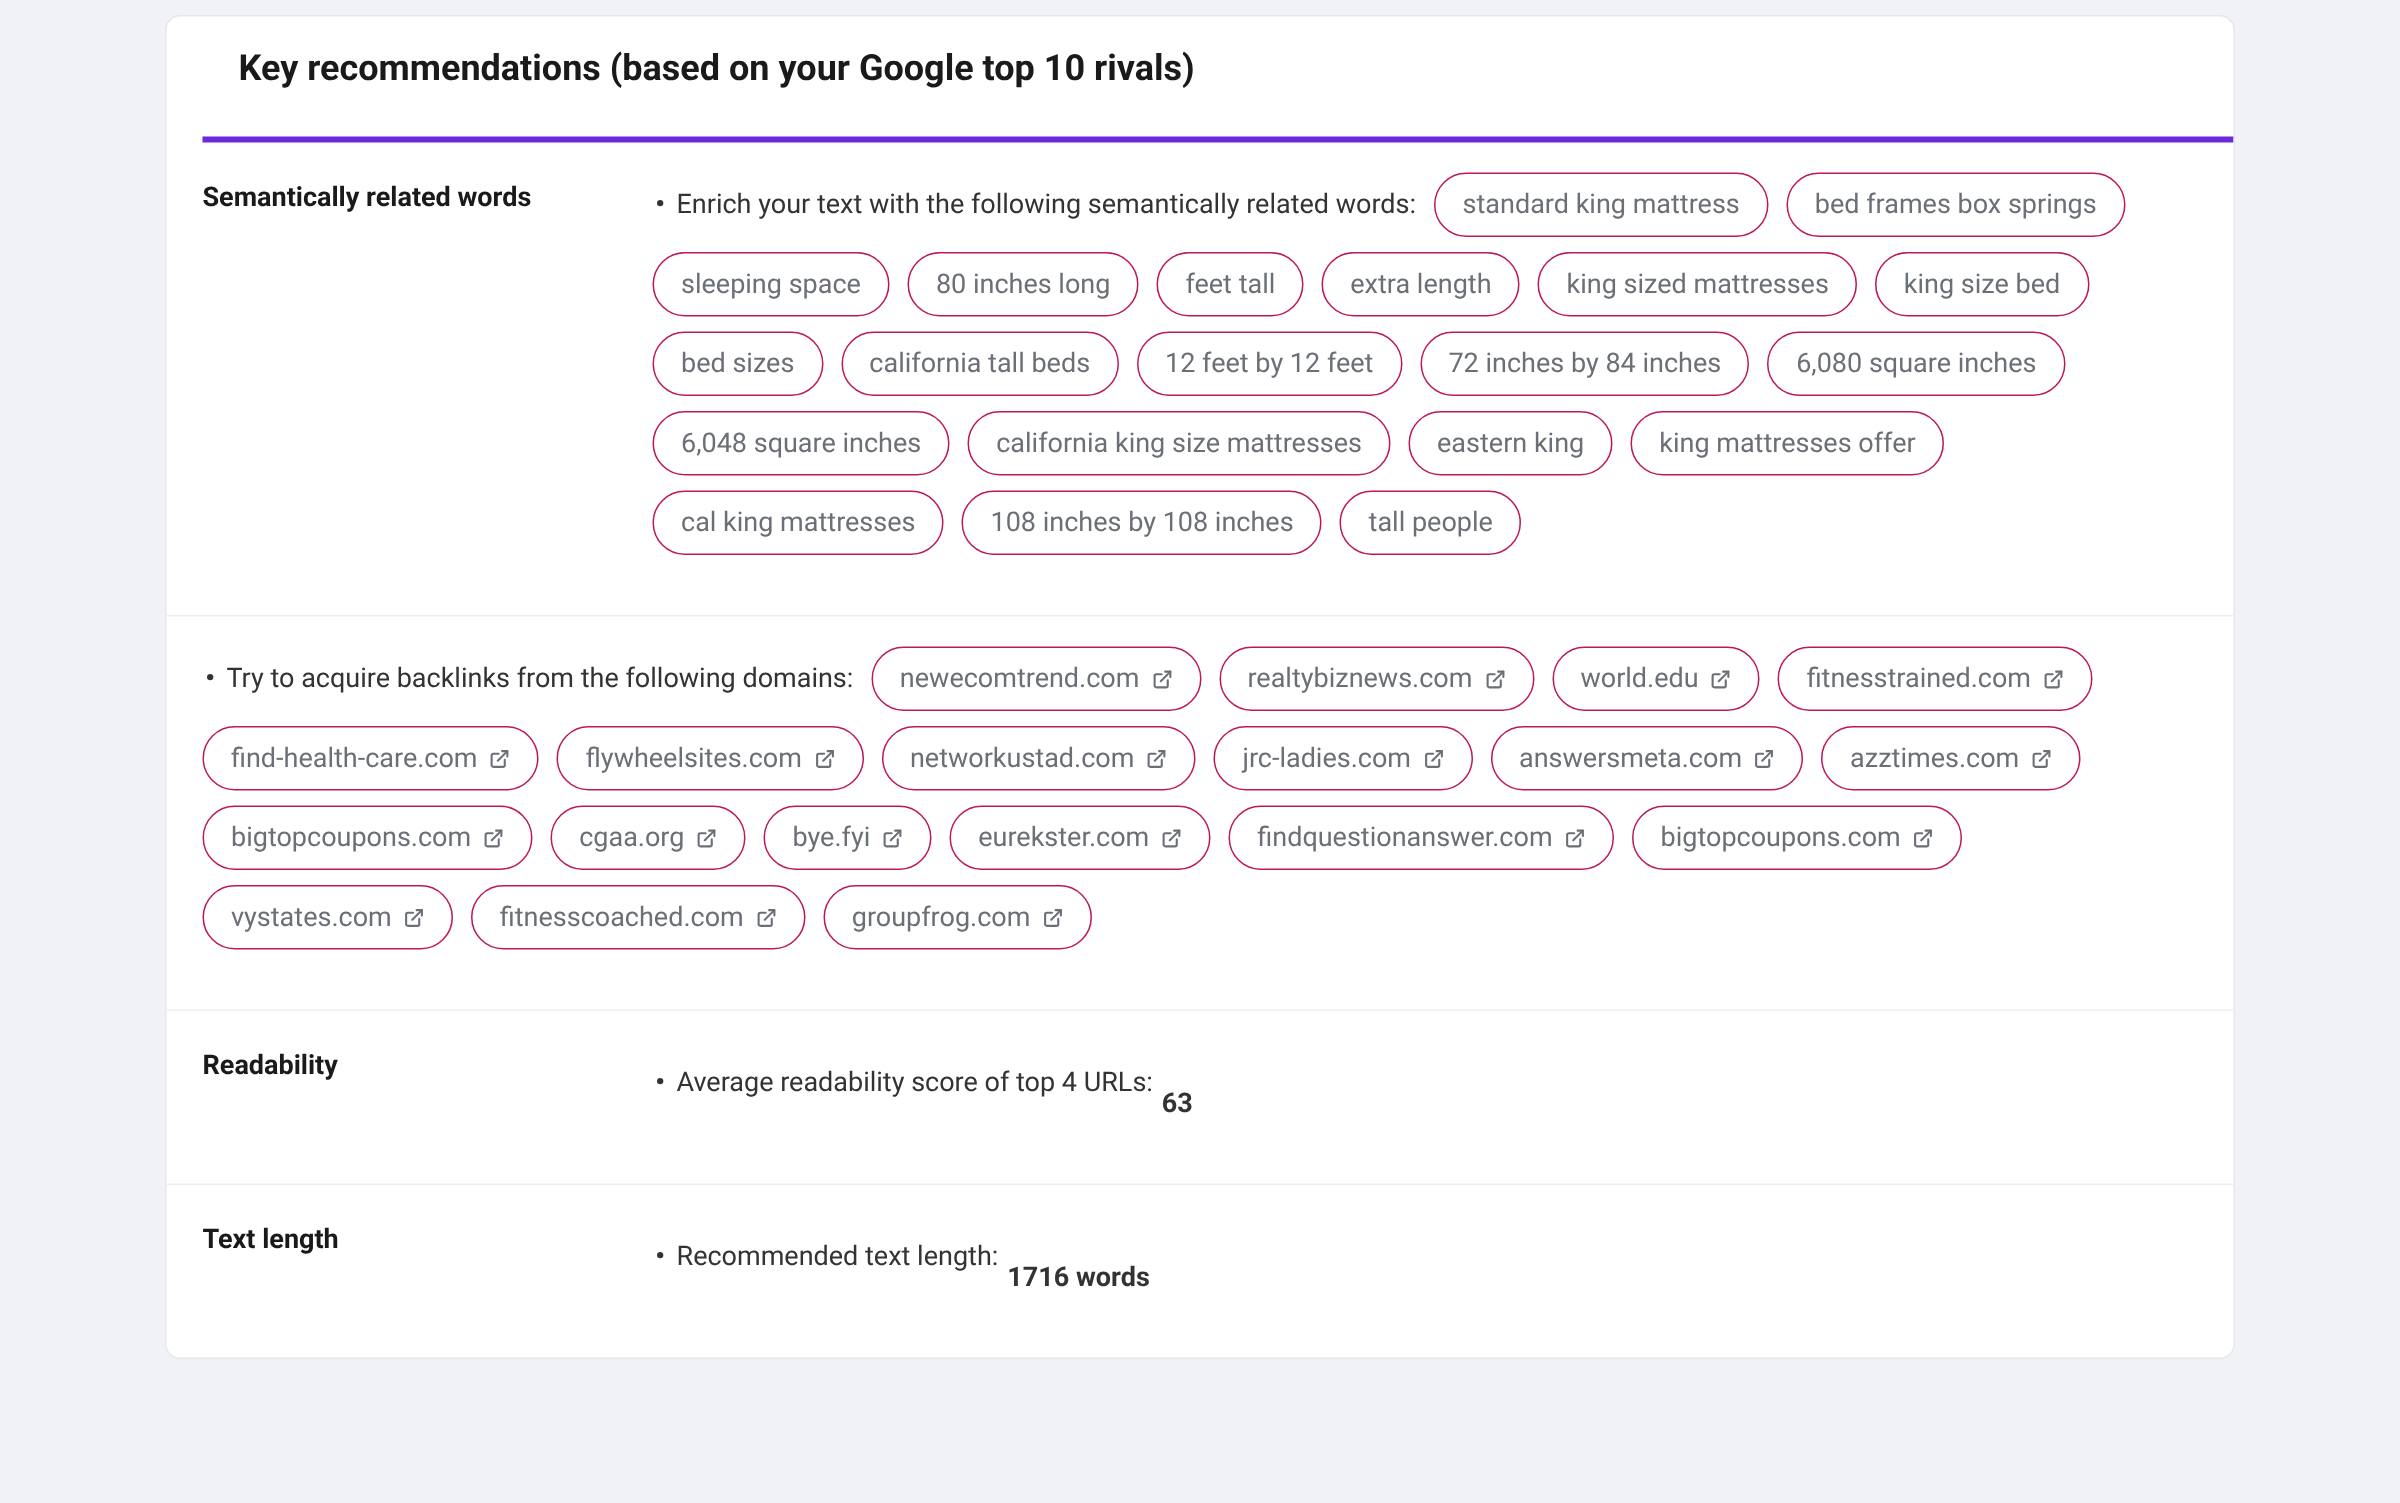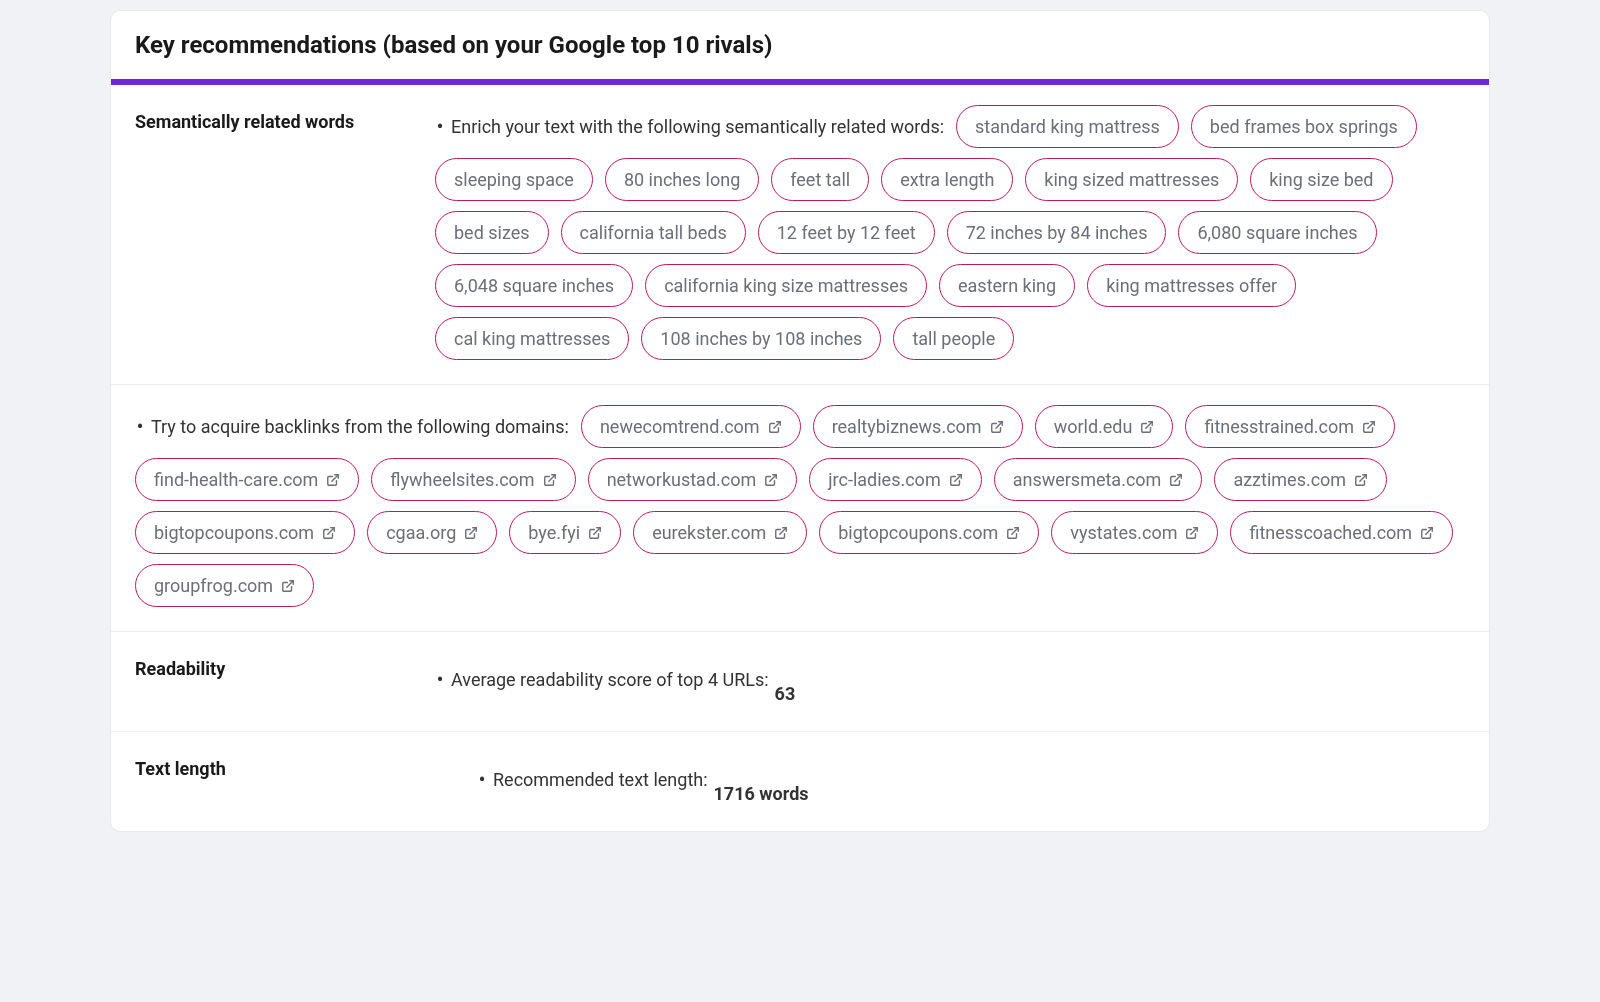--- a/index.html
+++ b/index.html
@@ -11,35 +11,36 @@
   }
   .panel {
     background: #fff;
     border: 1px solid #e5e7eb;
     border-radius: 10px;
     overflow: hidden;
     width: 1380px;
     margin: 0 auto;
   }
   .panel-header {
-    padding: 20px 24px 20px 24px;
-    border-bottom: 6px solid #6d28d9;
+    padding: 20px 24px 32px 24px;
+    border-bottom: 4px solid #6d28d9;
+    margin-left: 24px;
   }
   .panel-header h1 {
     font-size: 24px;
     font-weight: 700;
     color: #1a1a1a;
   }
   .section {
     display: flex;
     align-items: flex-start;
-    padding: 20px 24px 24px 24px;
+    padding: 20px 24px 40px 24px;
     border-bottom: 1px solid #eceef0;
   }
-  .section:last-child { border-bottom: none; gap: 42px; }
+  .section:last-child { border-bottom: none; }
   .section-label {
     width: 300px;
     flex-shrink: 0;
     font-size: 18px;
     font-weight: 700;
     color: #1a1a1a;
     padding-top: 6px;
   }
   .section-body {
     flex: 1;
@@ -269,20 +270,30 @@
             <span>eurekster.com</span>
             <span class="ext-icon">
               <svg viewBox="0 0 24 24" fill="none" stroke="#6b6f76" stroke-width="2.4" stroke-linecap="round" stroke-linejoin="round">
                 <path d="M18 13v6a2 2 0 0 1-2 2H5a2 2 0 0 1-2-2V8a2 2 0 0 1 2-2h6"></path>
                 <polyline points="15 3 21 3 21 9"></polyline>
                 <line x1="10" y1="14" x2="21" y2="3"></line>
               </svg>
             </span>
           </span>
           <span class="pill link">
+            <span>findquestionanswer.com</span>
+            <span class="ext-icon">
+              <svg viewBox="0 0 24 24" fill="none" stroke="#6b6f76" stroke-width="2.4" stroke-linecap="round" stroke-linejoin="round">
+                <path d="M18 13v6a2 2 0 0 1-2 2H5a2 2 0 0 1-2-2V8a2 2 0 0 1 2-2h6"></path>
+                <polyline points="15 3 21 3 21 9"></polyline>
+                <line x1="10" y1="14" x2="21" y2="3"></line>
+              </svg>
+            </span>
+          </span>
+          <span class="pill link">
             <span>bigtopcoupons.com</span>
             <span class="ext-icon">
               <svg viewBox="0 0 24 24" fill="none" stroke="#6b6f76" stroke-width="2.4" stroke-linecap="round" stroke-linejoin="round">
                 <path d="M18 13v6a2 2 0 0 1-2 2H5a2 2 0 0 1-2-2V8a2 2 0 0 1 2-2h6"></path>
                 <polyline points="15 3 21 3 21 9"></polyline>
                 <line x1="10" y1="14" x2="21" y2="3"></line>
               </svg>
             </span>
           </span>
           <span class="pill link">

